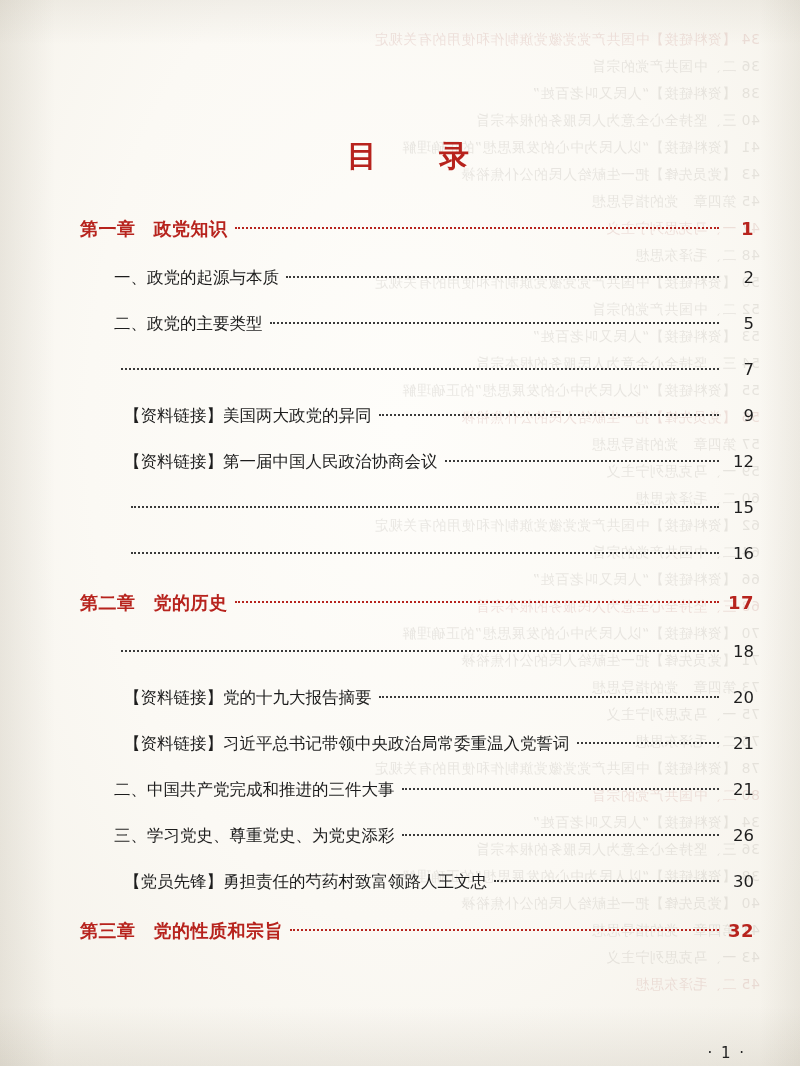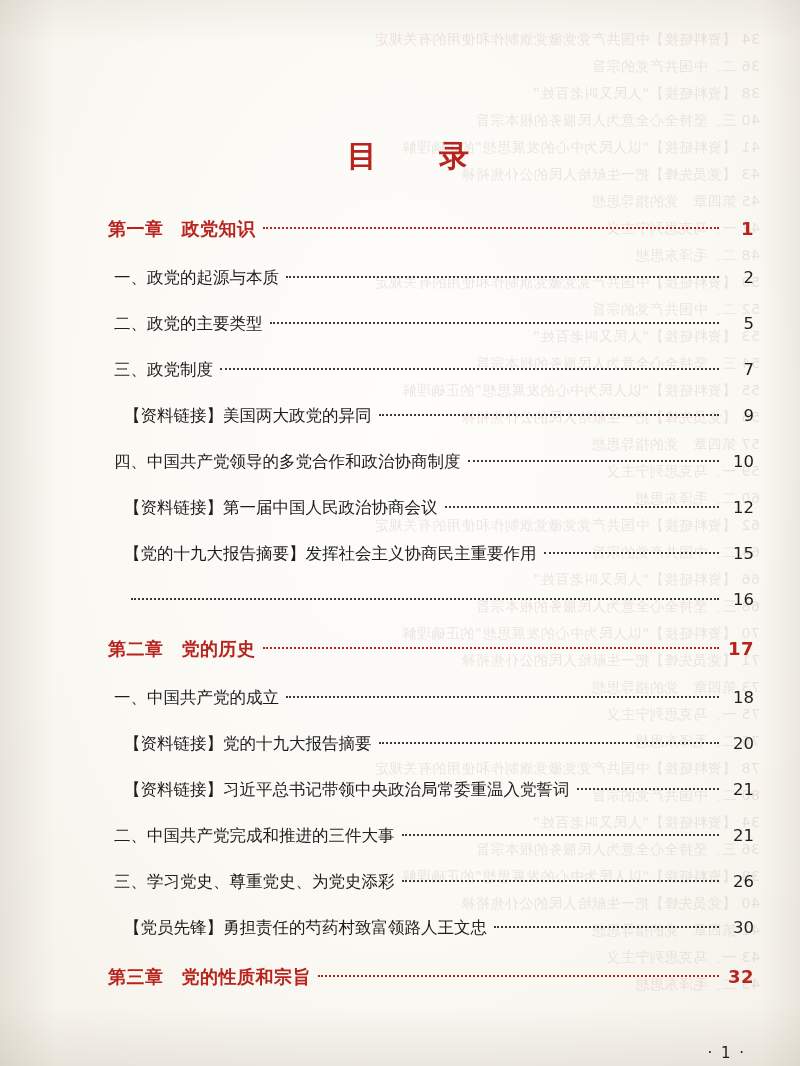--- a/index.html
+++ b/index.html
@@ -108,21 +108,20 @@
     border-bottom: 2px dotted #b7231d;
     transform: translateY(-6px);
   }
   .entry.chapter .pg {
     color: #b7231d;
     font-weight: bold;
     font-size: 18px;
   }
   .entry.chapter .chap-num {
     margin-right: 18px;
-    margin-left: 28px;
   }
   
   .entry.lvl1 { padding-left: 36px; }
   .entry.lvl2 { padding-left: 46px; }
   .footer {
     position: absolute;
     right: 86px;
     bottom: 36px;
     font-size: 15px;
     color: #222;
@@ -189,56 +188,48 @@
           <span class="label">一、政党的起源与本质</span>
           <span class="dots"></span>
           <span class="pg">2</span>
         </div>
         <div class="entry lvl1">
           <span class="label">二、政党的主要类型</span>
           <span class="dots"></span>
           <span class="pg">5</span>
         </div>
         <div class="entry lvl1">
-          <span class="label">三、政党制度</span>
           <span class="dots"></span>
           <span class="pg">7</span>
         </div>
         <div class="entry lvl2">
           <span class="label">【资料链接】美国两大政党的异同</span>
           <span class="dots"></span>
           <span class="pg">9</span>
         </div>
-        <div class="entry lvl1">
-          <span class="label">四、中国共产党领导的多党合作和政治协商制度</span>
-          <span class="dots"></span>
-          <span class="pg">10</span>
-        </div>
         <div class="entry lvl2">
           <span class="label">【资料链接】第一届中国人民政治协商会议</span>
           <span class="dots"></span>
           <span class="pg">12</span>
         </div>
         <div class="entry lvl2">
-          <span class="label">【党的十九大报告摘要】发挥社会主义协商民主重要作用</span>
           <span class="dots"></span>
           <span class="pg">15</span>
         </div>
         <div class="entry lvl2">
           <span class="dots"></span>
           <span class="pg">16</span>
         </div>
         <div class="entry chapter">
           <span class="label chap-num">第二章</span>
           <span class="label">党的历史</span>
           <span class="dots"></span>
           <span class="pg">17</span>
         </div>
         <div class="entry lvl1">
-          <span class="label">一、中国共产党的成立</span>
           <span class="dots"></span>
           <span class="pg">18</span>
         </div>
         <div class="entry lvl2">
           <span class="label">【资料链接】党的十九大报告摘要</span>
           <span class="dots"></span>
           <span class="pg">20</span>
         </div>
         <div class="entry lvl2">
           <span class="label">【资料链接】习近平总书记带领中央政治局常委重温入党誓词</span>

